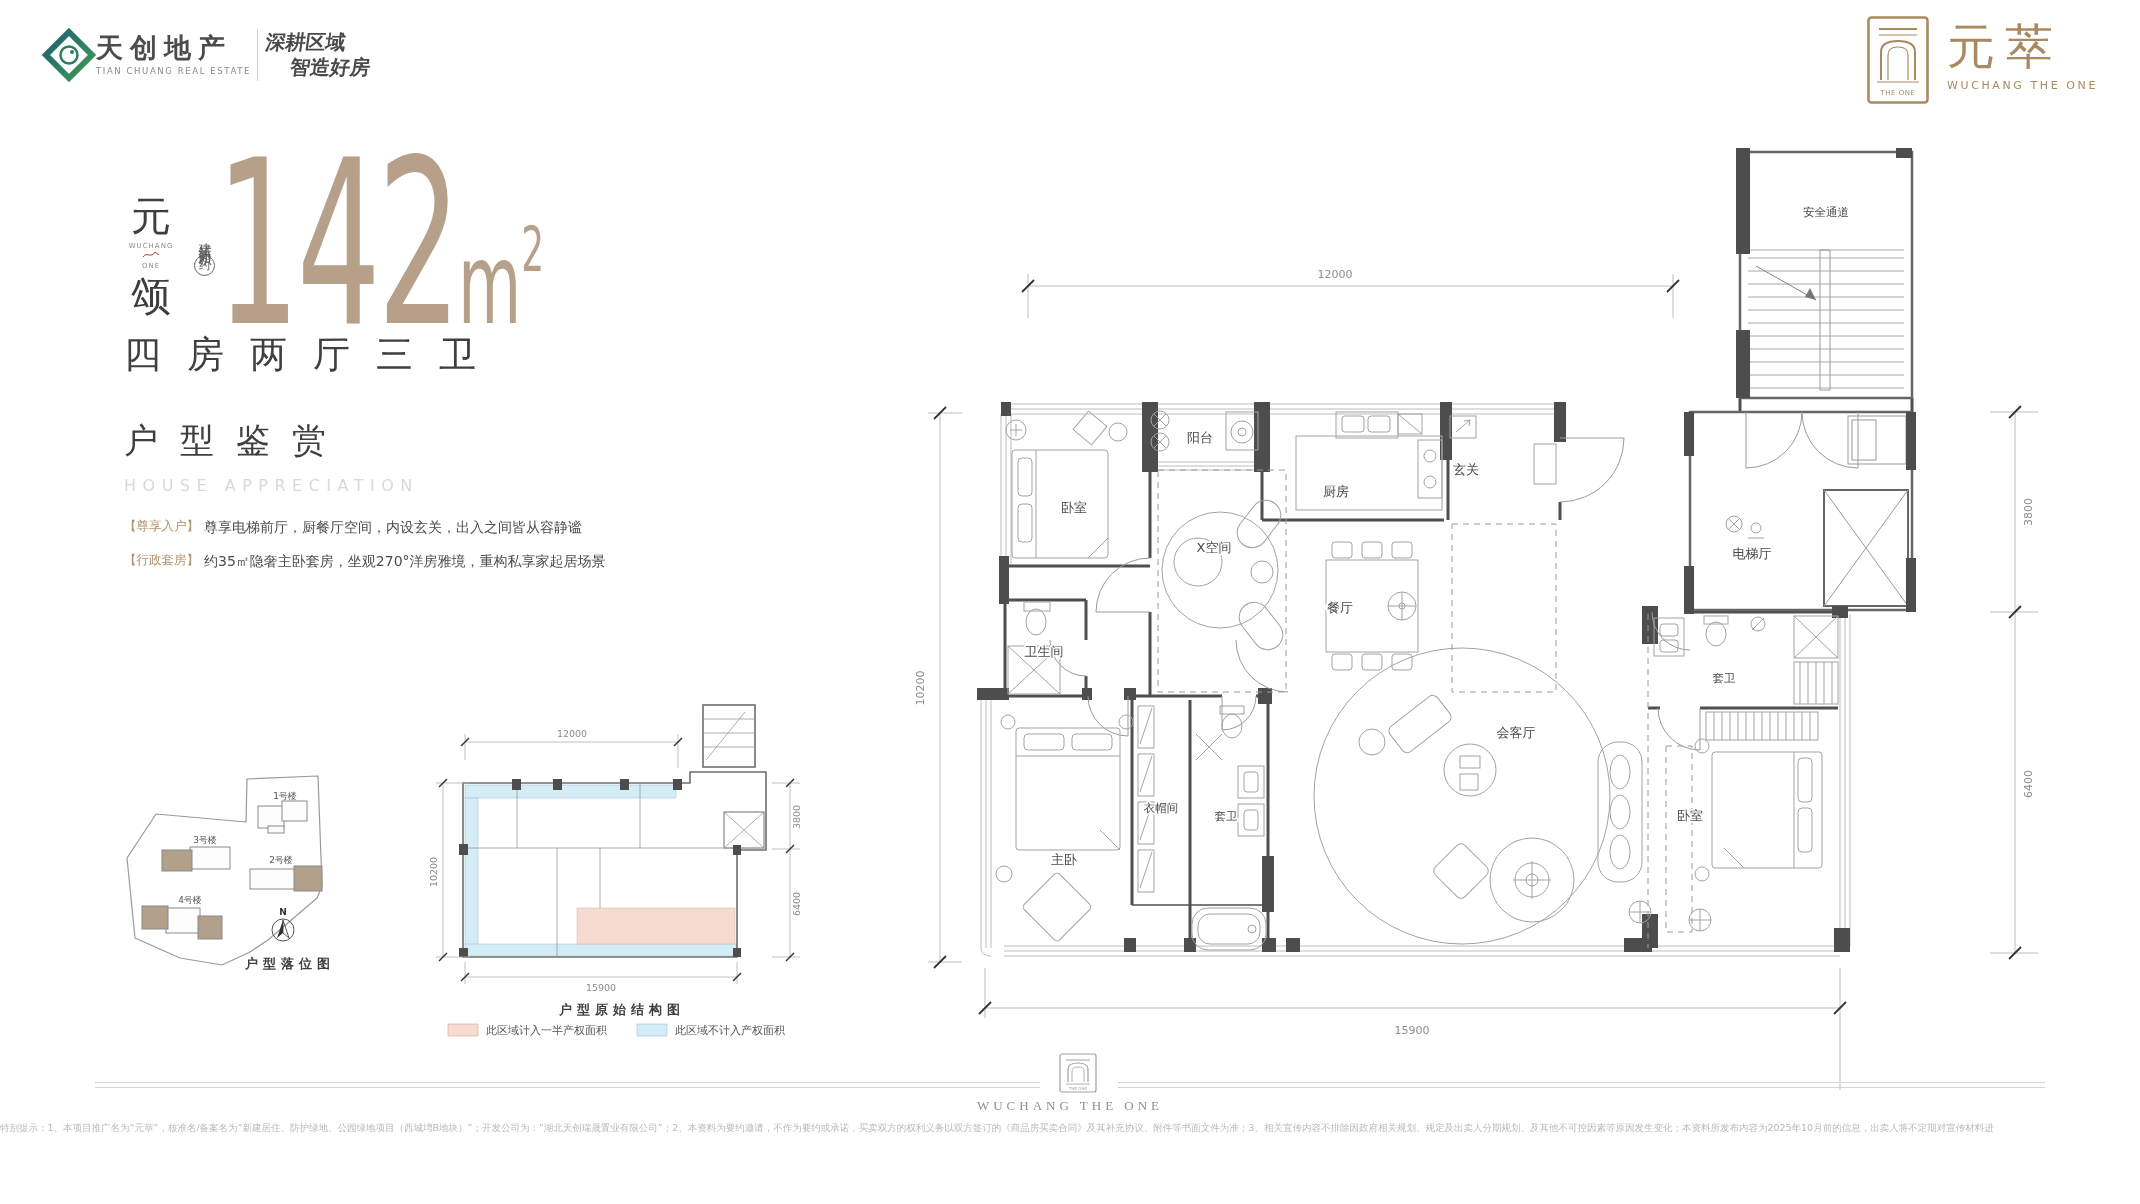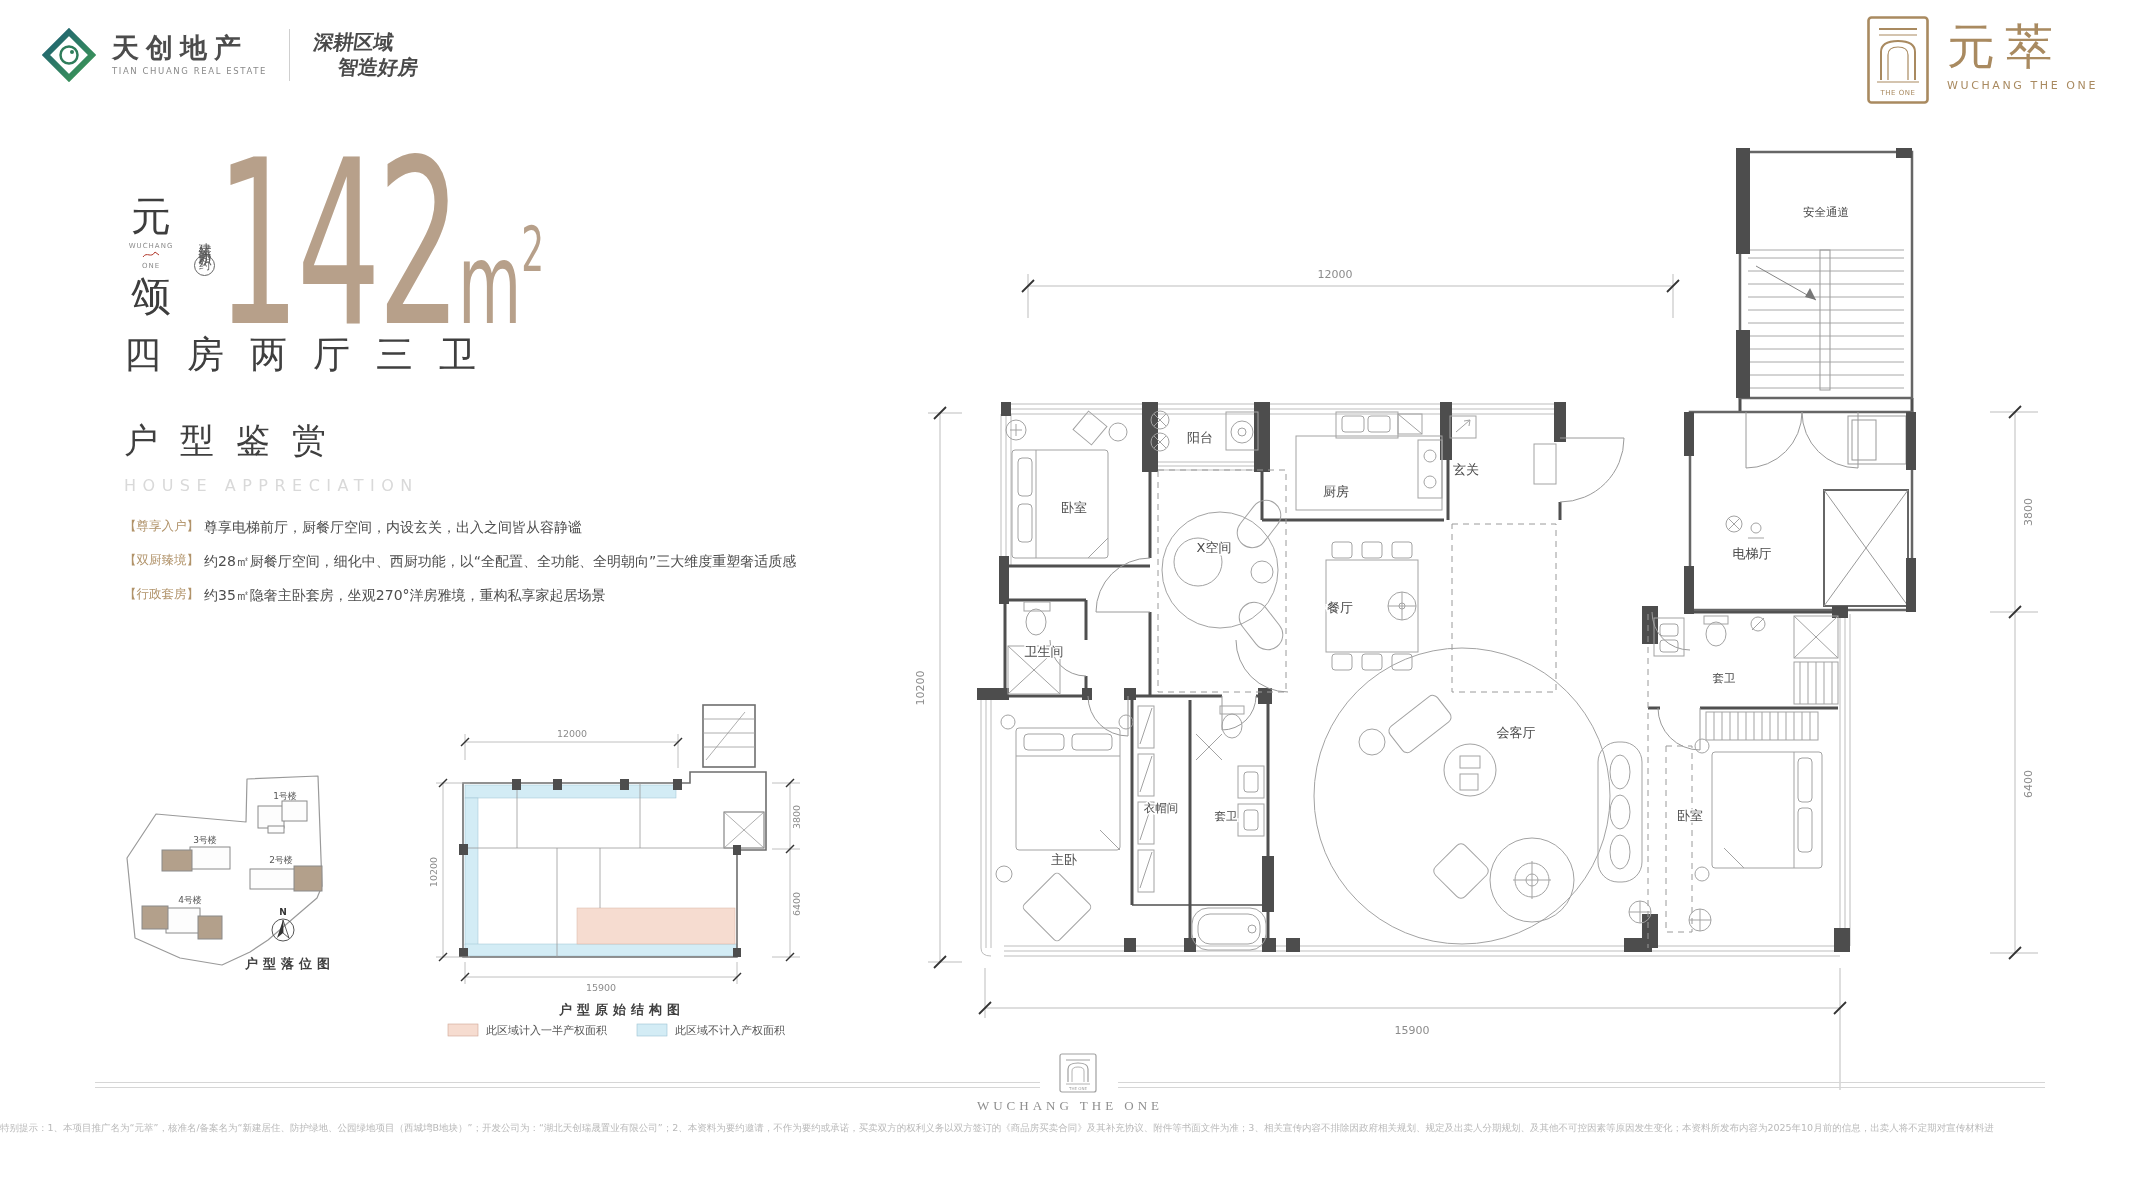--- a/index.html
+++ b/index.html
@@ -1,21 +1,21 @@
 <!DOCTYPE html>
 <html><head>
 <meta charset="utf-8">
 <style>
   html,body{margin:0;padding:0;background:#ffffff;}
   body{font-family:"DejaVu Sans","Liberation Sans",sans-serif;}
   #canvas{position:relative;width:2140px;height:1204px;background:#fff;overflow:hidden;}
   .abs{position:absolute;}
 
   
-  .hdr-left{left:42px;top:24px;display:flex;align-items:center;gap:16px;height:62px;}
+  .hdr-left{left:42px;top:24px;display:flex;align-items:center;gap:0;height:62px;}
   .dev-name{font-size:27px;font-weight:bold;color:#4c4c4c;letter-spacing:7px;line-height:1.05;}
   .dev-en{font-size:8.5px;color:#8a8a8a;letter-spacing:1.6px;margin-top:3px;text-align:right;}
   .hdr-div{width:1px;height:52px;background:#cfcfcf;margin:0 6px;}
   .slogan{transform:skewX(-8deg);font-weight:bold;color:#4a4a4a;font-size:20px;line-height:1.25;}
   .slogan .l2{margin-left:28px;display:block;}
   .hdr-right{right:42px;top:16px;display:flex;align-items:flex-start;gap:18px;}
   .prj-name{font-size:48px;color:#a98a60;letter-spacing:10px;line-height:1.1;margin-top:4px;}
   .prj-en{font-size:11px;color:#a98a60;letter-spacing:2.6px;margin-top:6px;}
 
   
@@ -121,23 +121,20 @@
   </div>
 
   <div class="abs layout">四房两厅三卫</div>
   <div class="abs sectitle">户型鉴赏</div>
   <div class="abs secsub">HOUSE APPRECIATION</div>
 
   <div class="abs features">
     <div class="feature-row">
       <span class="ftag">【尊享入户】</span>
       <span>尊享电梯前厅，厨餐厅空间，内设玄关，出入之间皆从容静谧</span></div>
-    <div class="feature-row">
-      <span class="ftag">【双厨臻境】</span>
-      <span>约28㎡厨餐厅空间，细化中、西厨功能，以“全配置、全功能、全明朝向”三大维度重塑奢适质感</span></div>
     <div class="feature-row">
       <span class="ftag">【行政套房】</span>
       <span>约35㎡隐奢主卧套房，坐观270°洋房雅境，重构私享家起居场景</span></div>
   </div>
 
   <svg class="abs" style="left:110px;top:745px;" width="350" height="238" viewBox="110 745 350 238">
     <polygon points="247,779 318,776 322,886 317,898 268,940 250,952 222,965 180,958 135,938 127,858 156,814 246,822" fill="none" stroke="#9a9a9a" stroke-width="1.2" stroke-linejoin="round"></polygon>
 
     <g stroke="#8a8a8a" stroke-width="1" fill="#fdfdfd">
       <rect x="258" y="806" width="26" height="22"></rect>

